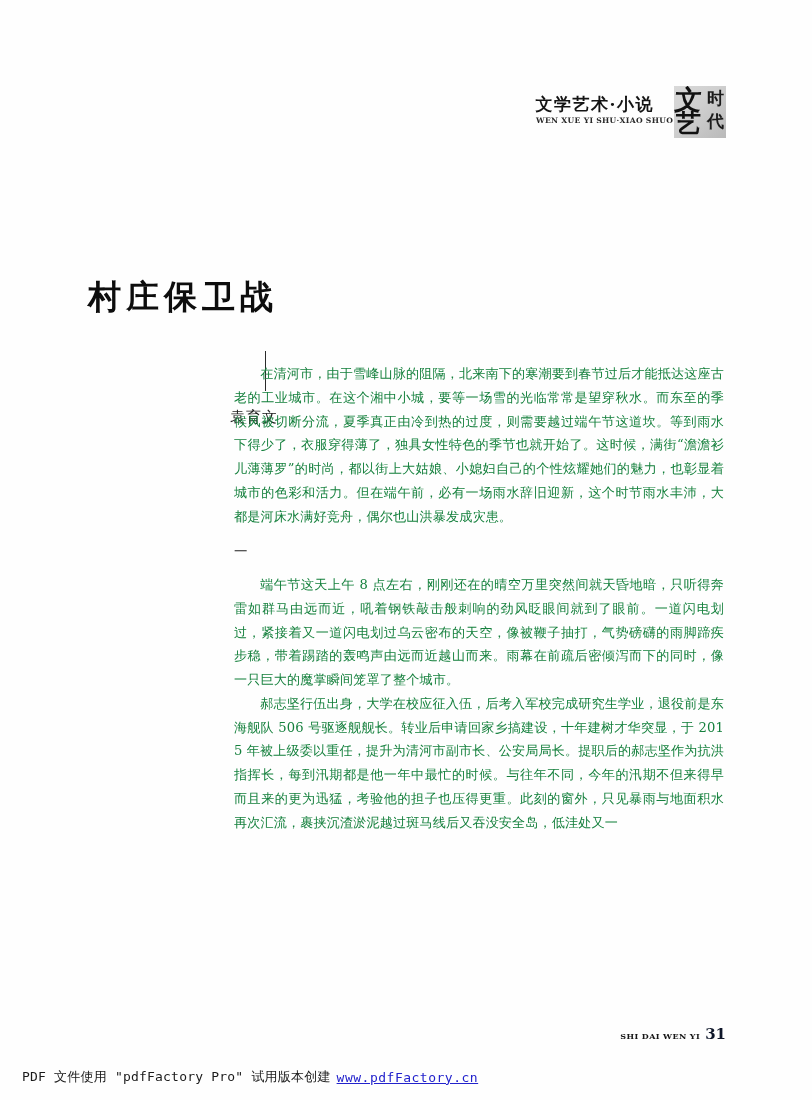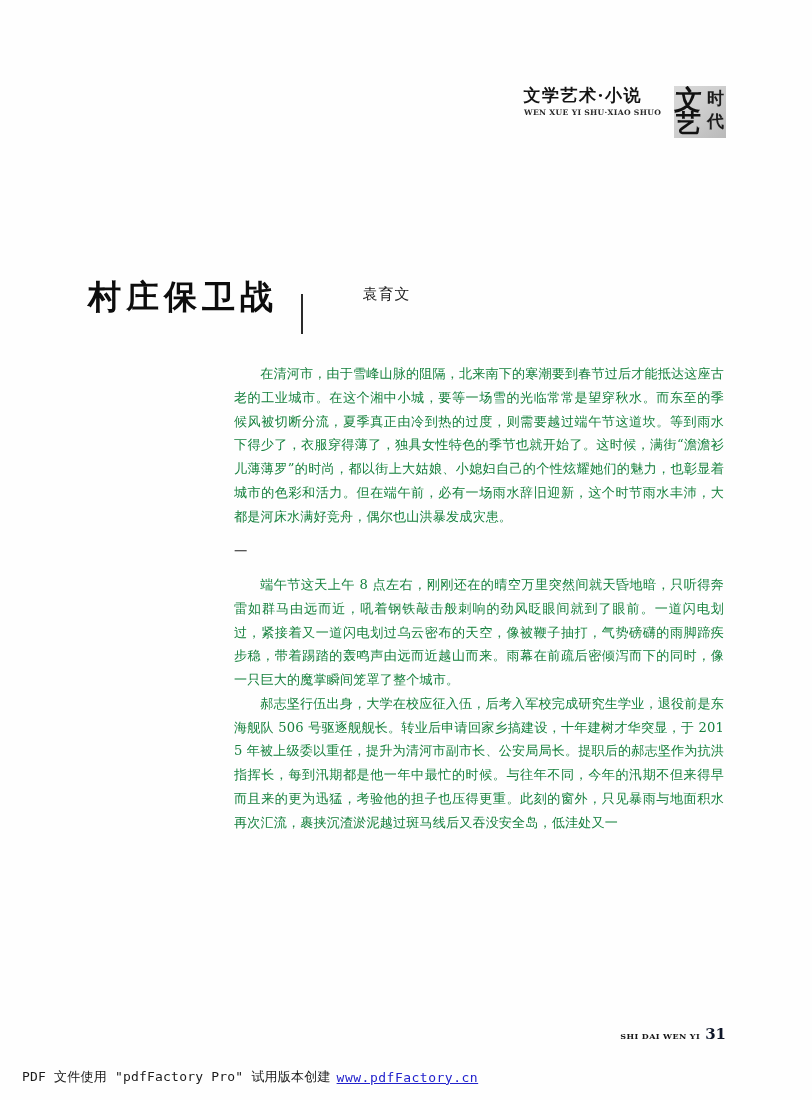--- a/index.html
+++ b/index.html
@@ -21,22 +21,22 @@
     inset: 0;
     background: #fefefe;
   }
 
   
   .masthead {
     position: absolute;
     top: 86px;
     right: 86px;
     display: flex;
-    align-items: flex-start;
-    gap: 16px;
+    align-items: center;
+    gap: 4px;
   }
   .masthead-text {
     display: flex;
     flex-direction: column;
     align-items: flex-start;
     padding-bottom: 4px;
   }
   .masthead-cn {
     font-family: "DejaVu Serif", "Liberation Serif", serif;
     font-size: 17px;
@@ -93,22 +93,23 @@
   }
   .logo-shi { right: 2px; top: 4px; }
   .logo-dai { right: 2px; top: 27px; }
 
   
   .title-block {
     position: absolute;
     left: 88px;
     top: 258px;
     display: flex;
-    align-items: center;
+    align-items: flex-end;
     gap: 16px;
+    flex-direction: column;
   }
   .article-title {
     font-family: "DejaVu Serif", "Liberation Serif", serif;
     font-size: 33px;
     font-weight: 700;
     letter-spacing: 5px;
     color: #0d0d0d;
     line-height: 1;
     white-space: nowrap;
   }

